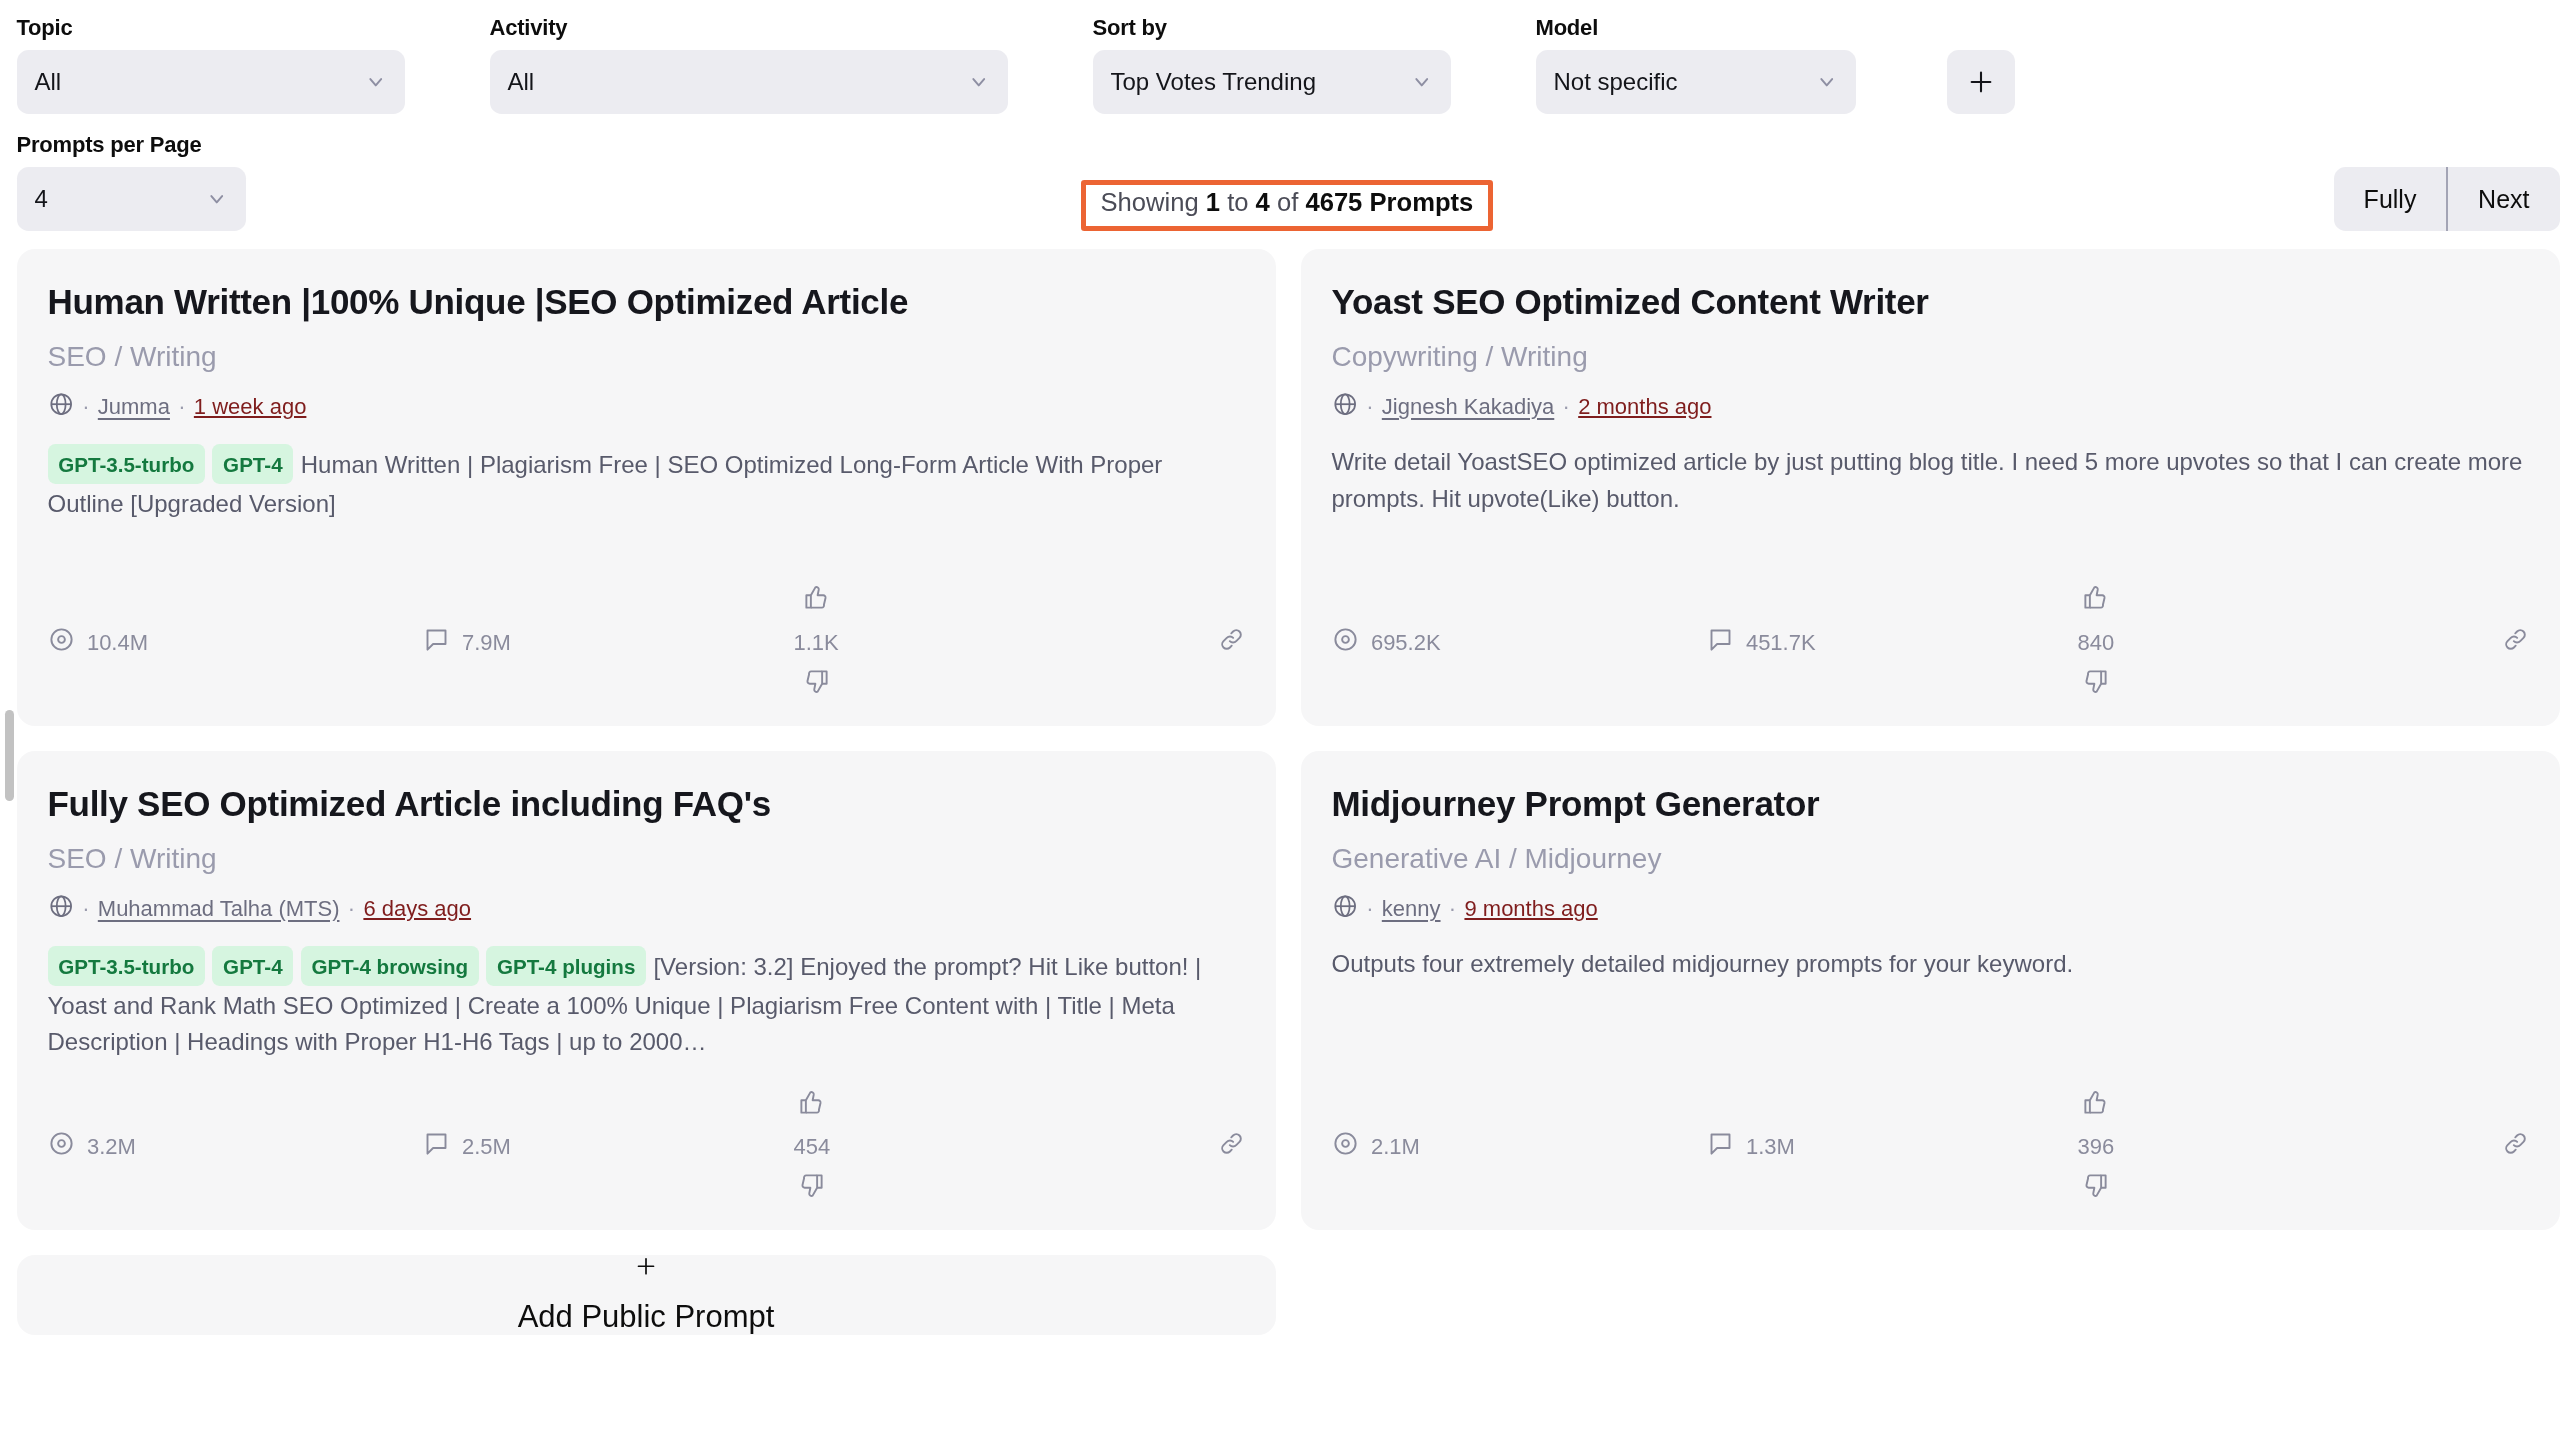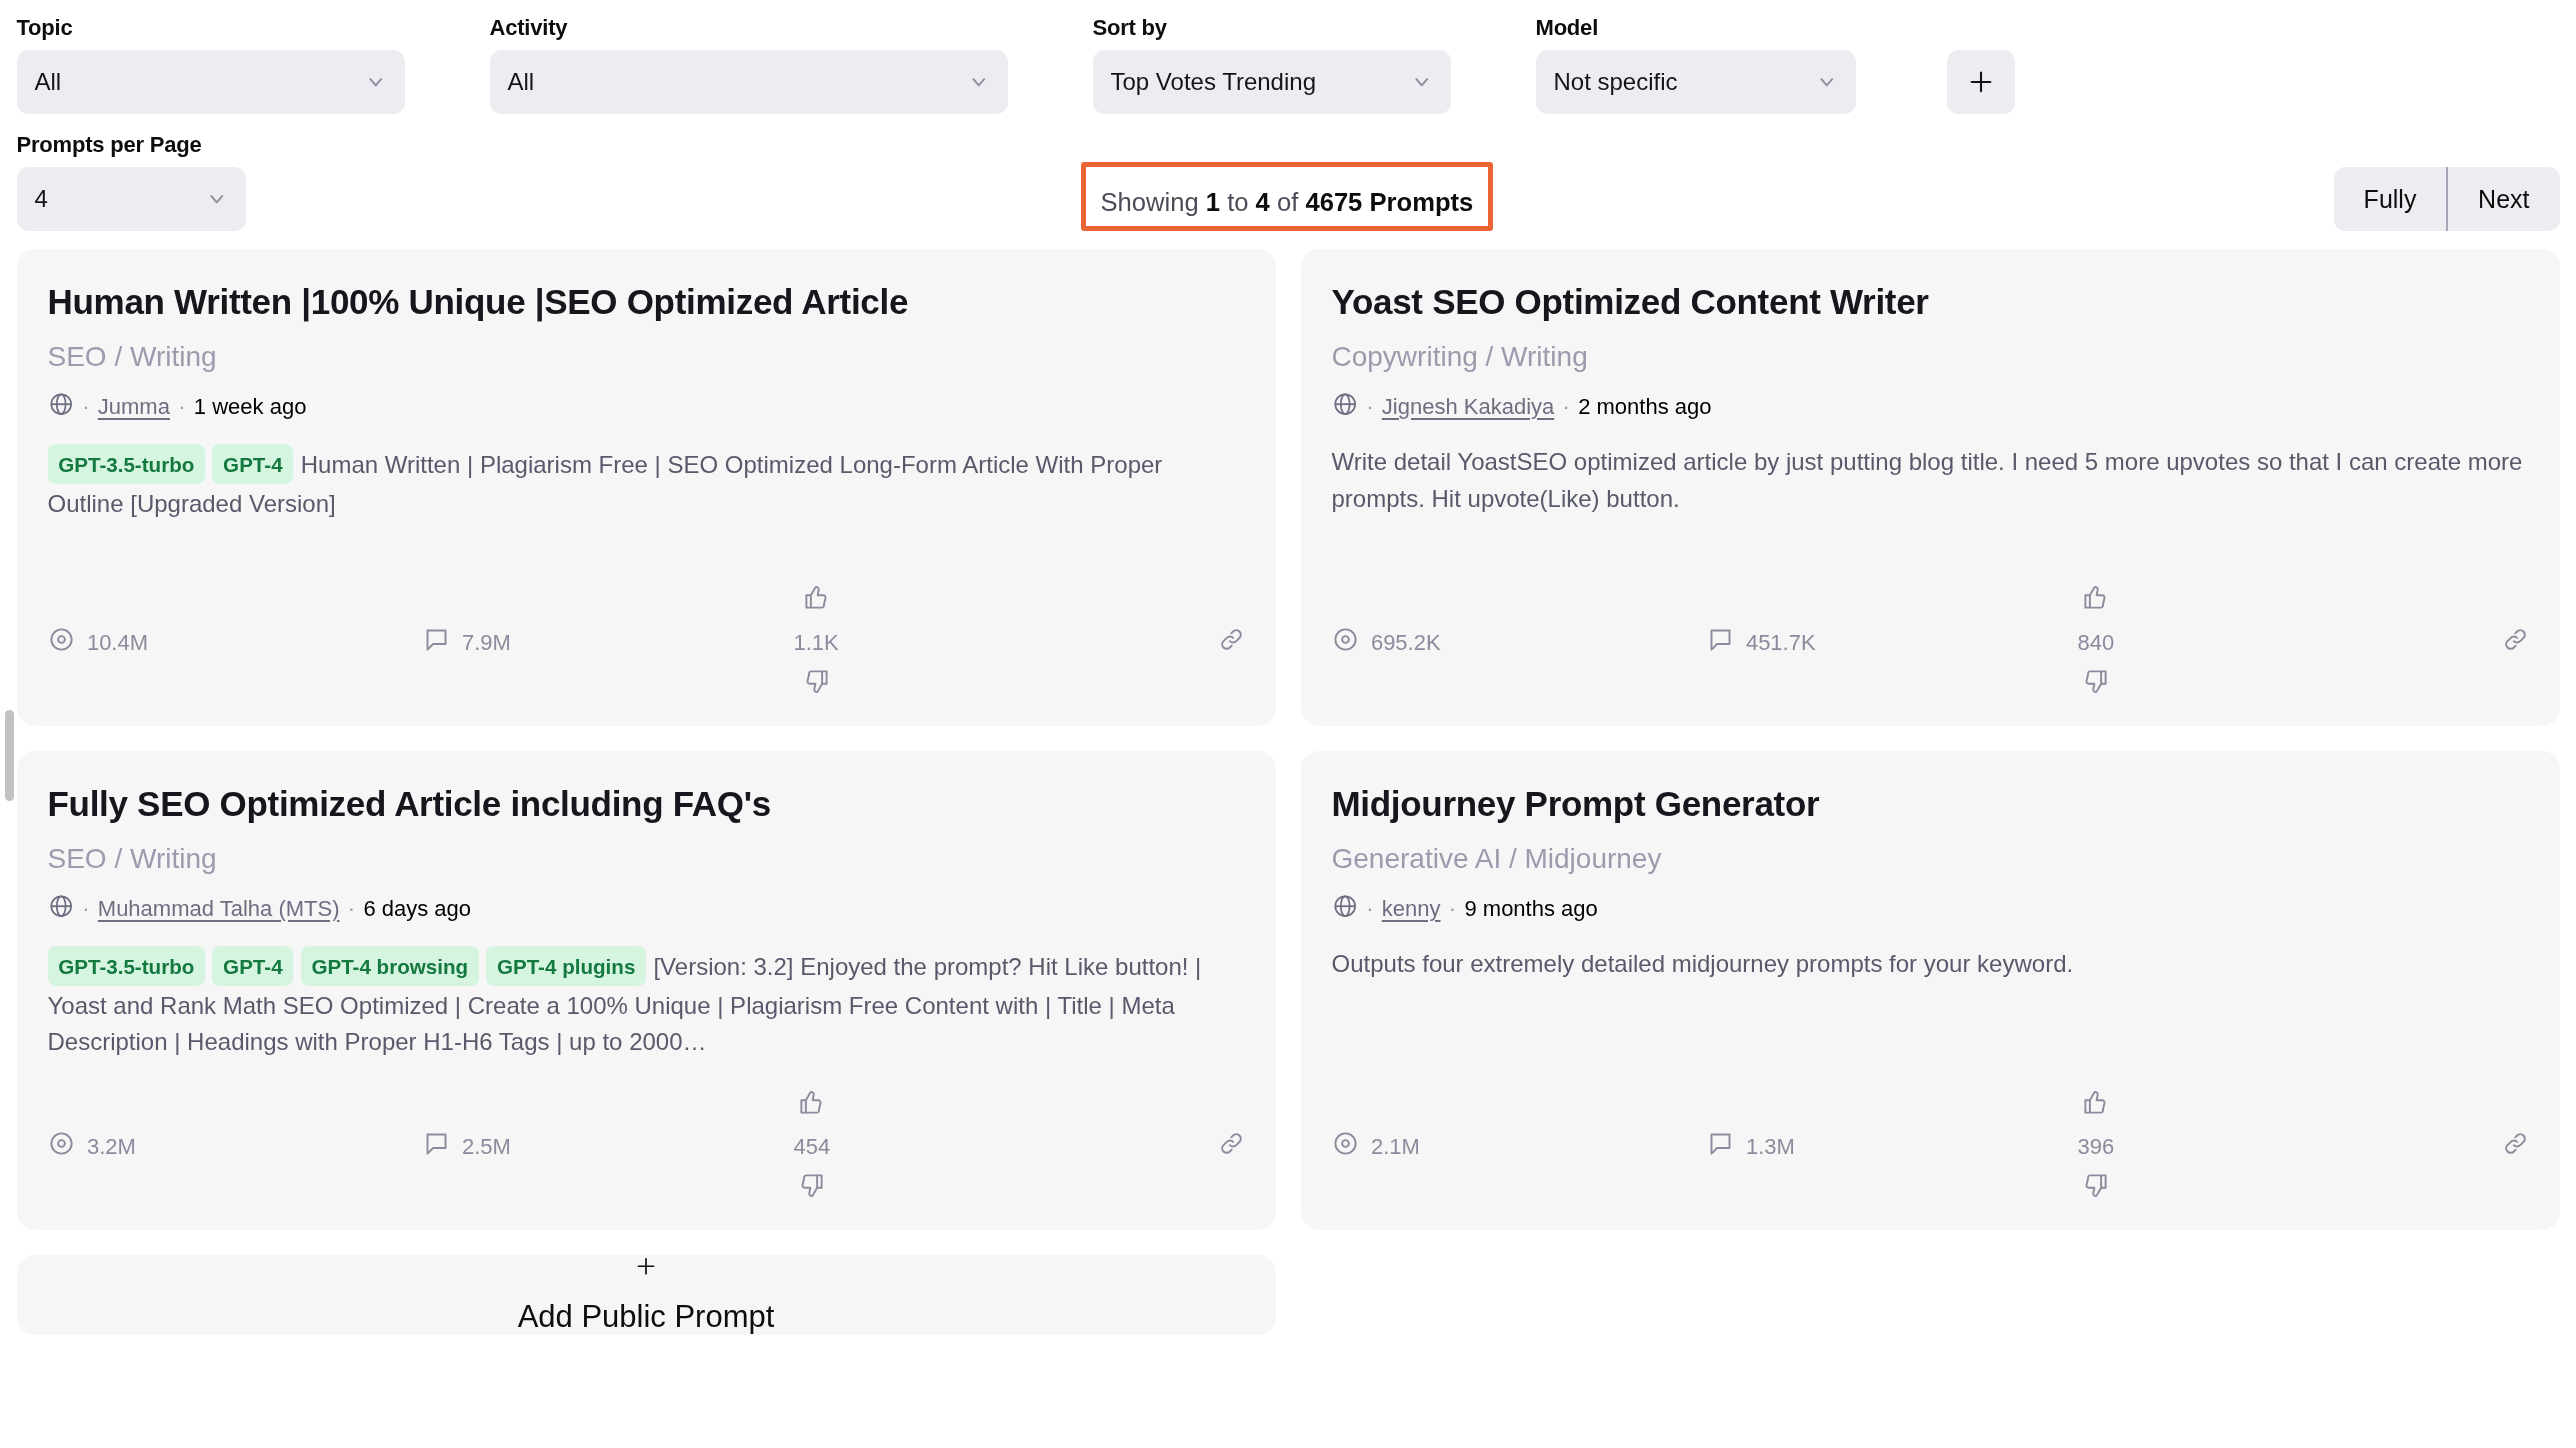--- a/index.html
+++ b/index.html
@@ -66,21 +66,21 @@
     display: flex; align-items: flex-end;
     margin-top: 18px; position: relative;
   }
   .f-perpage { width: 229px; }
   .showing-wrap {
     position: absolute; left: 1064px; bottom: 0;
   }
   .showing-box {
     border: 5.8px solid #ec6433; border-radius: 3.3px;
     background: #ffffff;
-    padding: 21px 15px 9px 15px;
+    padding: 3px 15px 9px 15px;
     font-size: 25.6px; color: #4b4c57; white-space: nowrap;
     line-height: 1.15;
     text-align: right;
   }
   .showing-box b { color: #0d0d0d; font-weight: 700; }
   .pager-btns {
     position: absolute; right: 0; bottom: 0;
     display: flex; height: 64px;
     background: #ececf1; border-radius: 11.6px; overflow: hidden;
   }
@@ -117,21 +117,21 @@
   .card-meta {
     display: flex; align-items: center; gap: 0;
     font-size: 22px; color: #8a8b9c; margin-bottom: 21.5px;
   }
   .globe { width: 26.4px; height: 26.4px; color: #6d6e80; flex: none; }
   .dot-sep { margin: 0 8.3px; color: #9a9bad; }
   .author {
     color: #6d6e80; text-decoration: underline;
     text-underline-offset: 4.1px; cursor: pointer;
   }
-  .ago { color: #000000; }
+  .ago { color: #7f1d1d; text-decoration: underline; }
 
   .card-desc {
     font-size: 24px; color: #585a6b; line-height: 1.52;
     margin-bottom: auto;
   }
   .tag {
     display: inline-block;
     background: #d6f5e0; color: #14793f;
     font-size: 20.6px; font-weight: 700;
     border-radius: 7.4px; padding: 4.1px 10.7px;

